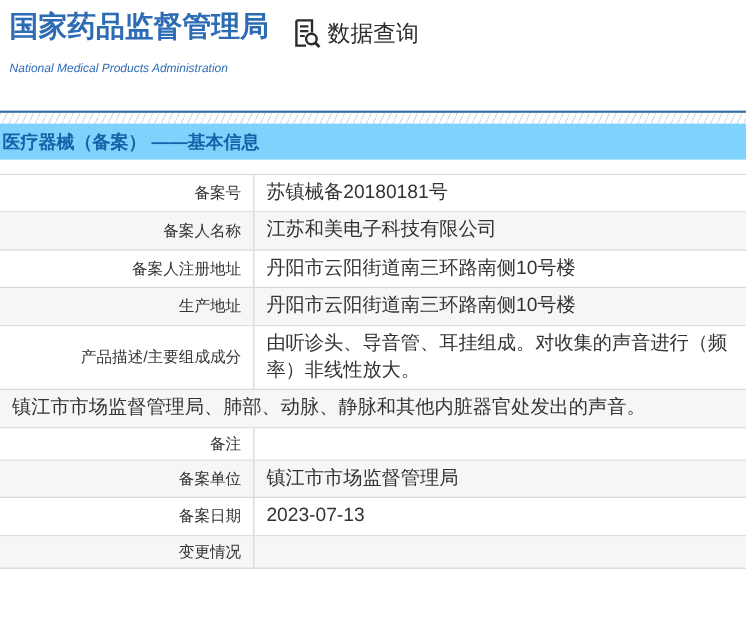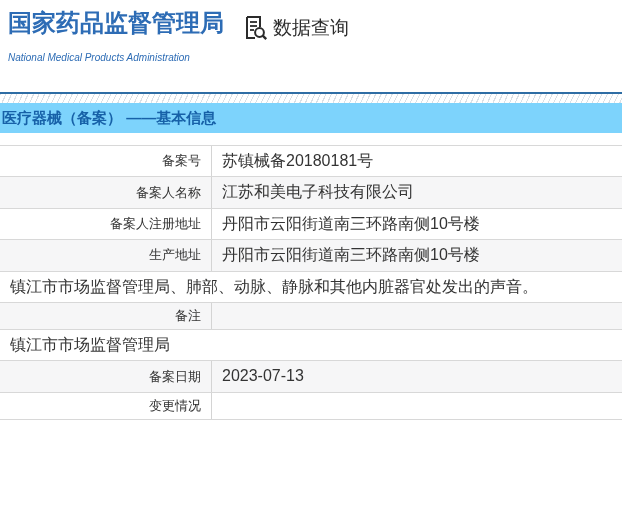--- a/index.html
+++ b/index.html
@@ -105,27 +105,32 @@
   </div>
   <div class="row">
     <div class="cell-label">备案人注册地址</div>
     <div class="cell-value">丹阳市云阳街道南三环路南侧10号楼</div>
   </div>
   <div class="row">
     <div class="cell-label">生产地址</div>
     <div class="cell-value">丹阳市云阳街道南三环路南侧10号楼</div>
   </div>
   <div class="row">
+    <div class="cell-label">产品描述/主要组成成分</div>
+    <div class="cell-value">由听诊头、导音管、耳挂组成。对收集的声音进行（频率）非线性放大。</div>
+  </div>
+  <div class="row">
     <div class="cell-value">镇江市市场监督管理局、肺部、动脉、静脉和其他内脏器官处发出的声音。</div>
   </div>
   <div class="row">
     <div class="cell-label">备注</div>
     <div class="cell-value"></div>
   </div>
   <div class="row">
+    <div class="cell-label">备案单位</div>
     <div class="cell-value">镇江市市场监督管理局</div>
   </div>
   <div class="row">
     <div class="cell-label">备案日期</div>
     <div class="cell-value">2023-07-13</div>
   </div>
   <div class="row">
     <div class="cell-label">变更情况</div>
     <div class="cell-value"></div>
   </div>

